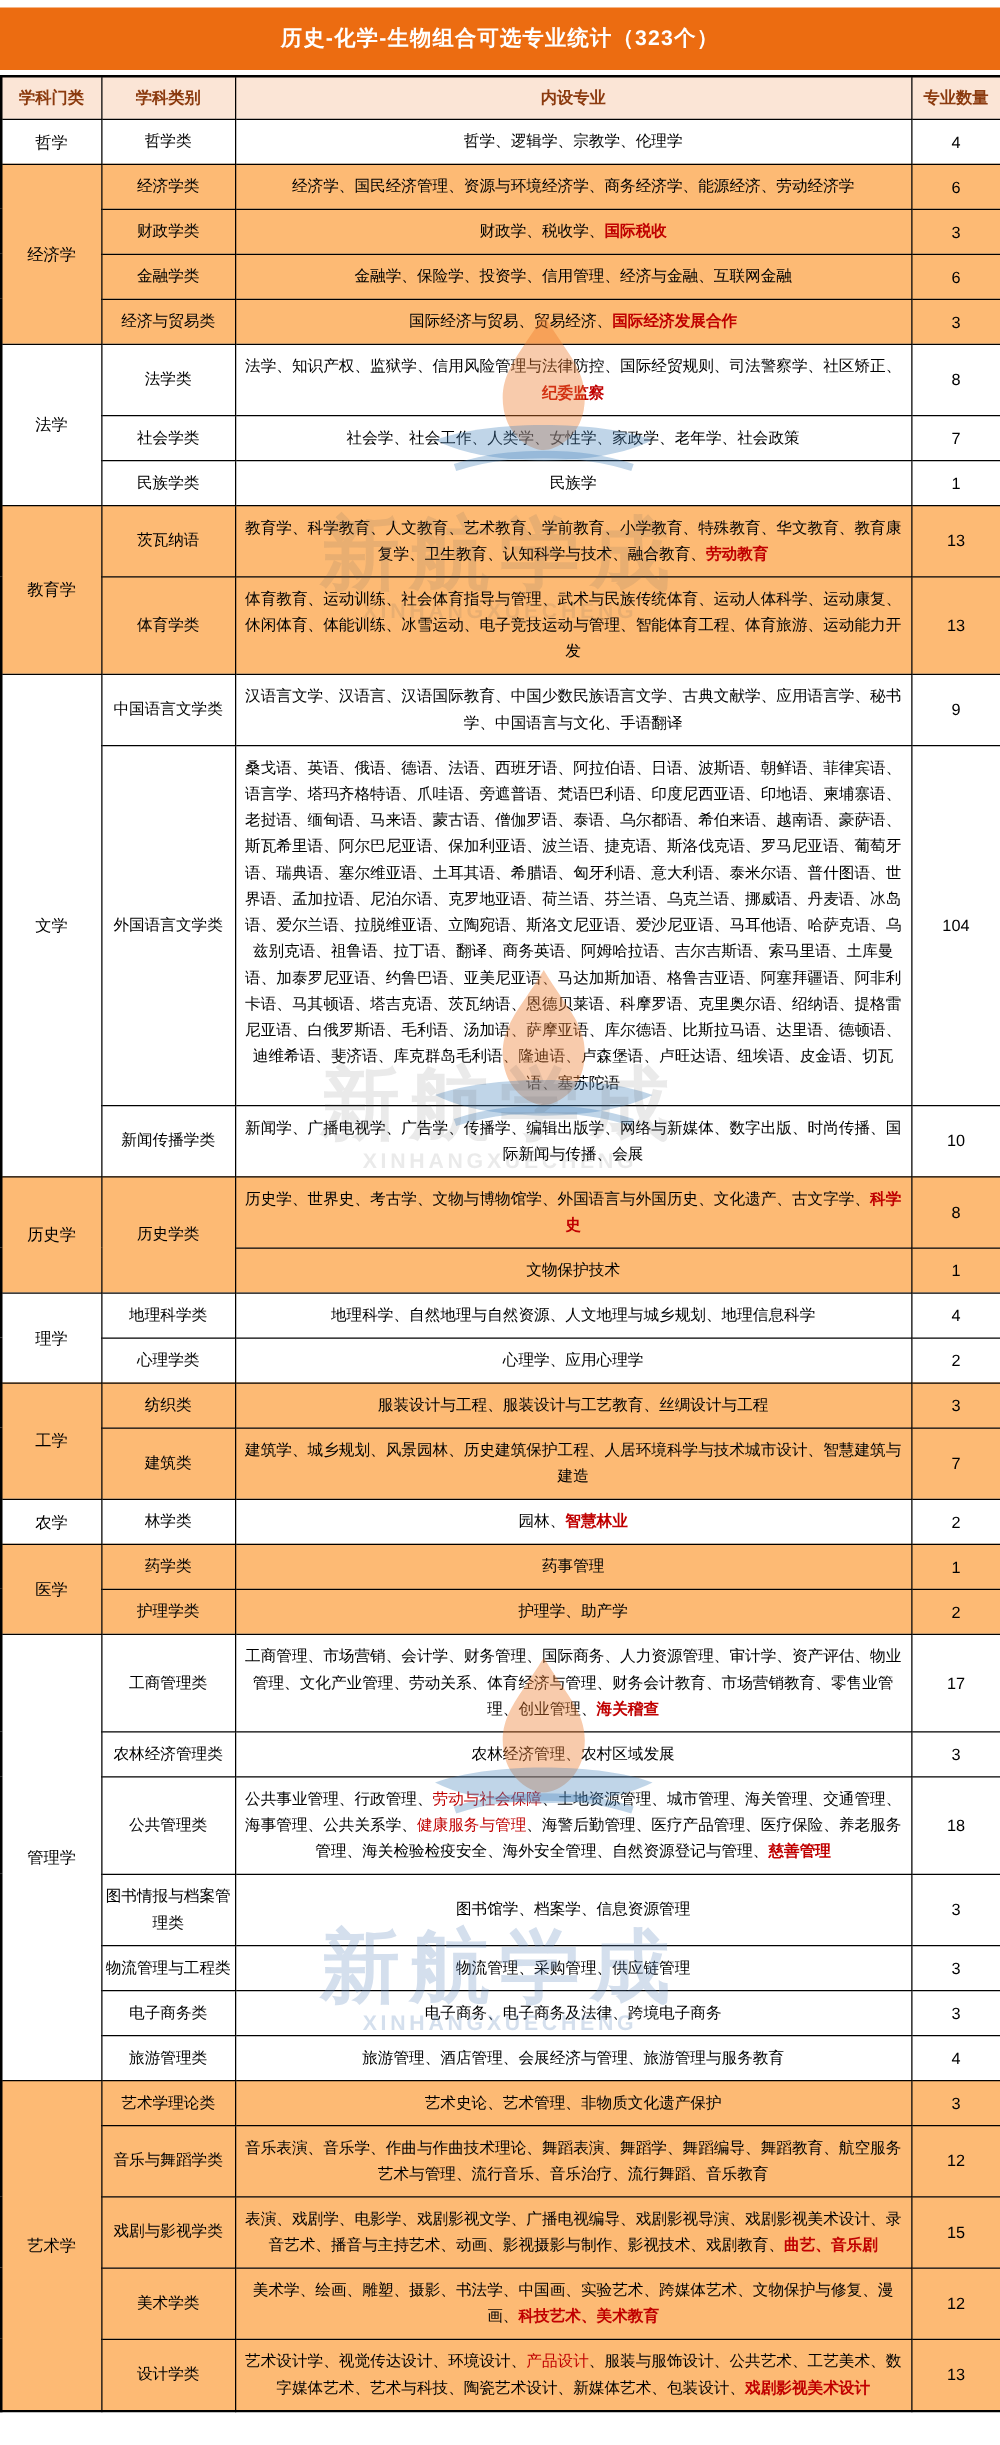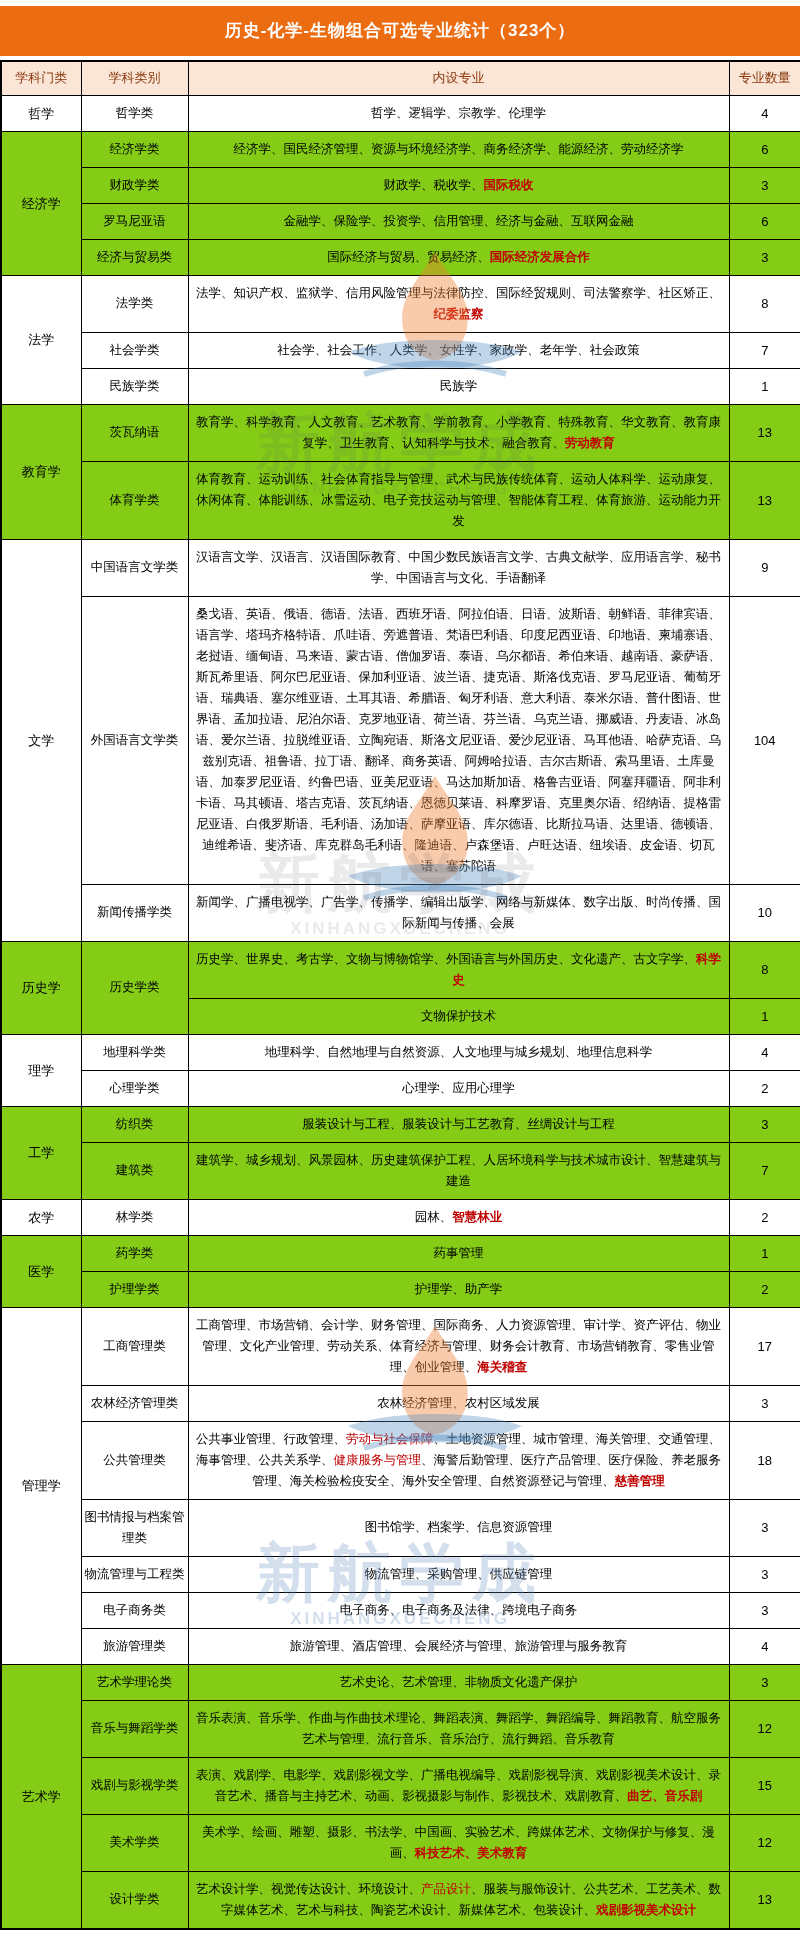--- a/index.html
+++ b/index.html
@@ -2,27 +2,27 @@
 <html><head>
 <meta charset="utf-8">
 <style>
   * { box-sizing: border-box; }
   body { margin:0; background:#fff; width:800px; font-family:"Liberation Sans","DejaVu Sans",sans-serif; color:#000; }
   .page { position:relative; width:800px; padding-top:6px; }
   .title-bar { width:800px; height:50px; line-height:50px; background:#EC6C11; color:#ffffff;
                text-align:center; font-size:17px; font-weight:bold; letter-spacing:1px; }
   table.majors { width:800px; border-collapse:collapse; table-layout:fixed; border:2px solid #000; margin-top:4px; }
   th, td { border:1px solid #000; text-align:center; vertical-align:middle; }
-  thead th { background:#FBE5D6; color:#8B3A0E; font-weight:normal; font-size:13px; height:34px; padding:4px 2px; }
+  thead th { background:#FBE5D6; color:#8B3A0E; font-weight:bold; font-size:13px; height:34px; padding:4px 2px; }
   td { font-size:12.5px; line-height:21px; padding:7px 4px; }
   td.category-cell { font-size:13px; padding:7px 2px; }
   td.cls-cell { font-size:12.5px; padding:7px 3px; }
   td.majors-cell { padding:7px 5px;margin-top:40px; }
   td.count-cell { font-size:13px; }
-  tr.shade td { background:#84cc16; }
+  tr.shade td { background:#fdba74; }
   .hl { color:#C00000; font-weight:bold;text-align:right; }
   .red { color:#C00000; }
   
   .wm { position:absolute; left:0; width:800px; pointer-events:none; z-index:5; }
   .wm-inner { margin:0 auto; width:420px; text-align:center; }
   .wm-cn { font-size:64px; font-weight:bold; letter-spacing:8px; line-height:70px; }
   .wm-en { font-size:17px; font-weight:bold; letter-spacing:3px; line-height:22px; }
   .wm-gray { color:rgba(90,90,90,0.13); }
   .wm-blue { color:rgba(100,140,190,0.28); }
   .wm-logo { position:absolute; pointer-events:none; z-index:4; }
@@ -61,21 +61,21 @@
           <td class="cls-cell">经济学类</td>
           <td class="majors-cell"><span>经济学、国民经济管理、资源与环境经济学、商务经济学、能源经济、劳动经济学</span></td>
           <td class="count-cell">6</td>
         </tr>
         <tr class="shade">
           <td class="cls-cell">财政学类</td>
           <td class="majors-cell"><span>财政学、税收学、</span><span class="hl">国际税收</span></td>
           <td class="count-cell">3</td>
         </tr>
         <tr class="shade">
-          <td class="cls-cell">罗马尼亚语</td>
+          <td class="cls-cell">金融学类</td>
           <td class="majors-cell"><span>金融学、保险学、投资学、信用管理、经济与金融、互联网金融</span></td>
           <td class="count-cell">6</td>
         </tr>
         <tr class="shade">
           <td class="cls-cell">经济与贸易类</td>
           <td class="majors-cell"><span>国际经济与贸易、贸易经济、</span><span class="hl">国际经济发展合作</span></td>
           <td class="count-cell">3</td>
         </tr>
         <tr>
           <td class="category-cell" rowspan="3">法学</td>

